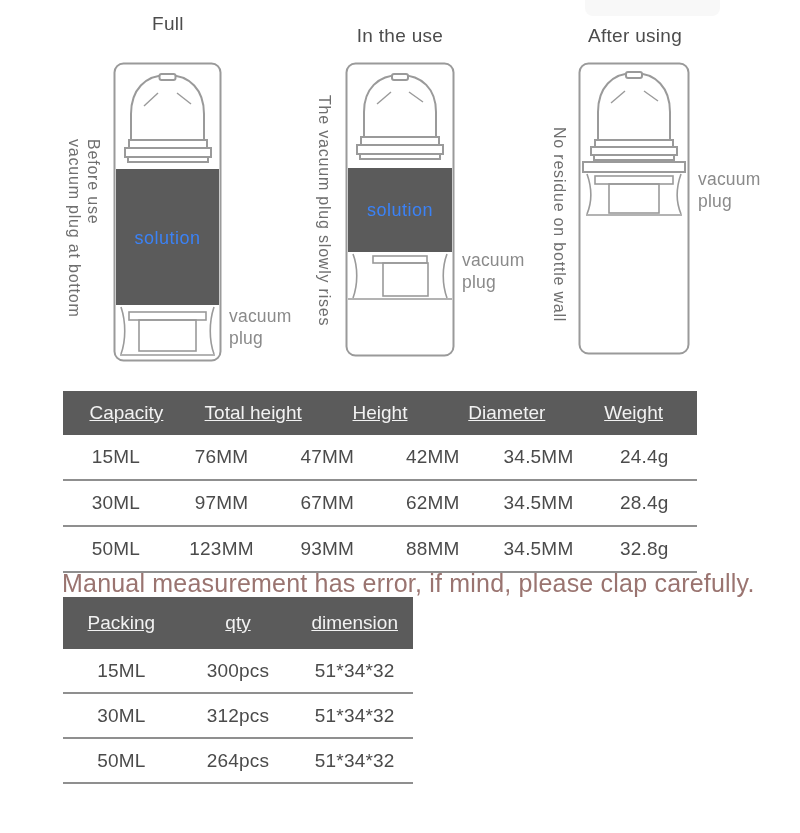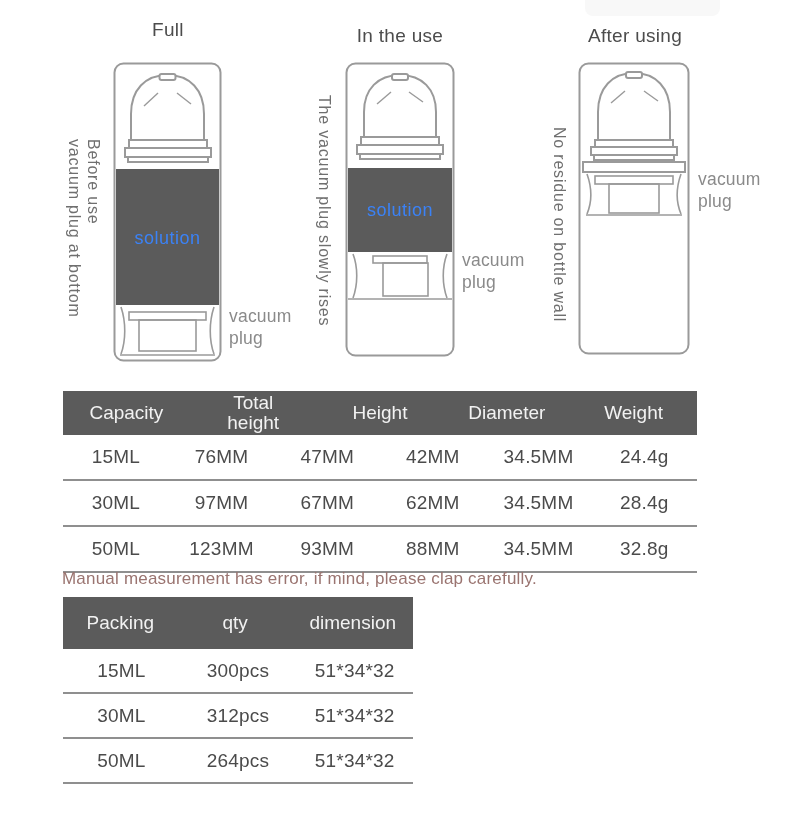--- a/index.html
+++ b/index.html
@@ -30,45 +30,45 @@
   
   .spec-table{left:63px;top:391px;width:634px;}
   .pack-table{left:63px;top:597px;width:350px;}
   .tbl{position:absolute;}
   .tbl-header{
     display:flex;align-items:center;background:#5b5b5b;color:#f2f2f2;
   }
   .spec-table .tbl-header{height:44px;}
   .pack-table .tbl-header{height:52px;}
   .th{
-    flex:1;text-align:center;font-size:19px;line-height:20px;padding:0 17px;
+    flex:1;text-align:center;font-size:19px;line-height:20px;padding:0 7px;text-decoration:underline;
   }
   .tbl-row{
     display:flex;align-items:center;border-bottom:2px solid #8f8f8f;
   }
   .spec-table .tbl-row{height:44px;}
   .pack-table .tbl-row{height:43px;}
   .td{
     flex:1;text-align:center;font-size:19px;color:#4b4b4b;letter-spacing:.2px;
   }
   .note-line{
-    left:62px;top:569px;font-size:17px;color:#9a7470;letter-spacing:.2px;
+    left:62px;top:569px;font-size:25px;color:#9a7470;letter-spacing:.2px;
   }
   .faint-artifact{
     left:585px;top:0;width:135px;height:16px;background:#f8f8f8;border-radius:0 0 8px 8px;
   }
 </style>
 </head>
 <body>
 
 <div id="stage">
 
   <div class="abs faint-artifact"></div>
 
-  <div class="abs diagram-title" style="left:113px;top:19px;width:110px">Full</div>
+  <div class="abs diagram-title" style="left:113px;top:13px;width:110px">Full</div>
   <div class="abs diagram-title" style="left:335px;top:25px;width:130px">In the use</div>
   <div class="abs diagram-title" style="left:570px;top:25px;width:130px">After using</div>
 
   <div class="abs side-note" style="left:64px;top:139px;height:220px">
     <div>Before use</div>
     <div>vacuum plug at bottom</div>
   </div>
   <div class="abs side-note" style="left:314px;top:95px">
     <div>The vacuum plug slowly rises</div>
   </div>

